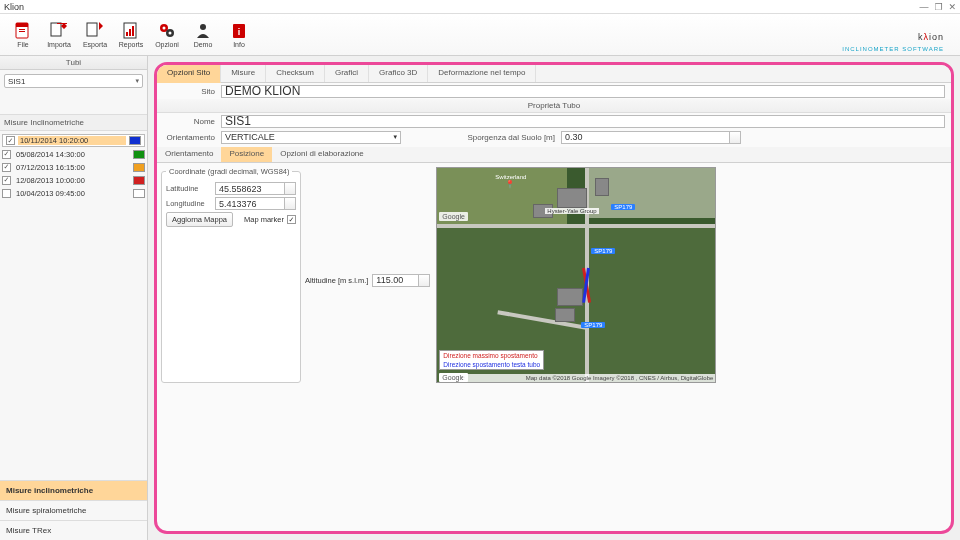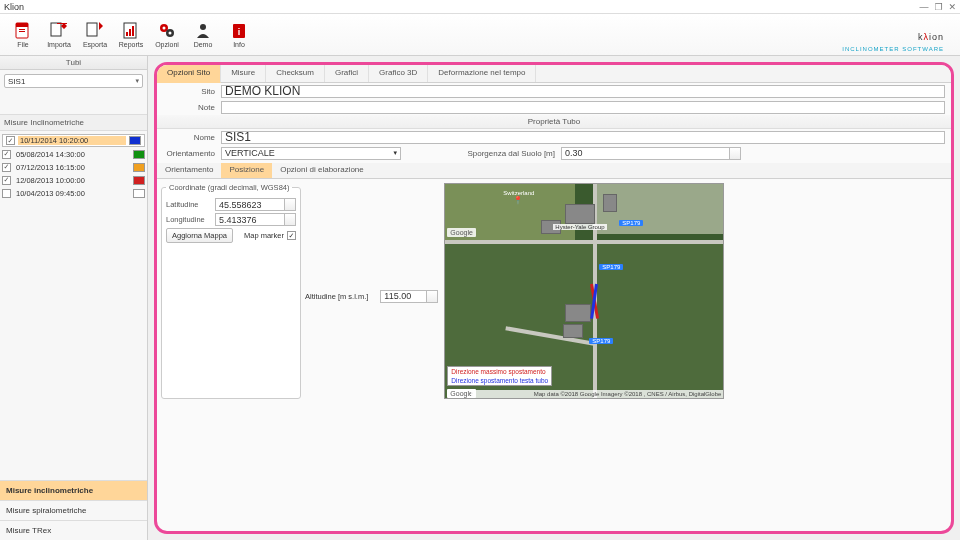--- a/index.html
+++ b/index.html
@@ -48,21 +48,21 @@
 .subtab{padding:2px 8px;font-size:8px;color:#555}
 .subtab.active{background:#ffd699}
 .posarea{display:flex;padding:4px;gap:6px}
 .coord{border:1px solid #ccc;border-radius:3px;padding:4px;width:140px;background:#fff}
 .coord legend{font-size:7.5px;padding:0 3px;color:#555}
 .crow{display:flex;align-items:center;margin:2px 0;gap:3px}
 .crow label{width:46px;font-size:7.5px;color:#555}
 .spin{flex:1;height:13px;border:1px solid #bbb;background:#fff;font-size:8px;padding:0 3px;display:flex;align-items:center;position:relative}
 .spin::after{content:'';position:absolute;right:0;top:0;width:10px;height:100%;border-left:1px solid #bbb;background:linear-gradient(#fff,#eee)}
 .btn{height:15px;border:1px solid #bbb;background:linear-gradient(#fff,#eee);font-size:7.5px;padding:0 5px;display:flex;align-items:center;border-radius:2px}
-.altrow{display:flex;align-items:center;gap:12px;margin-top:10px;padding-left:4px}
+.altrow{display:flex;align-items:center;gap:4px;margin-top:10px;padding-left:4px}
 .map{width:280px;height:216px;background:#3a5a2e;position:relative;overflow:hidden;border:1px solid #999}
 .road-h{position:absolute;height:4px;background:#c8c8c0;left:0;right:0}
 .road-v{position:absolute;width:4px;background:#c8c8c0;top:0;bottom:0}
 .field{position:absolute;background:#688048}
 .bldg{position:absolute;background:#888;border:1px solid #666}
 .gbadge{position:absolute;background:#fff;color:#555;font-size:7px;padding:1px 3px;border-radius:1px}
 .signbadge{position:absolute;background:#2a7fff;color:#fff;font-size:6px;padding:0 3px;border-radius:1px}
 .legend{position:absolute;bottom:12px;left:2px;background:#fff;border:1px solid #999}
 .legend div{font-size:6.5px;padding:1px 3px}
 .vec{position:absolute;left:145px;top:100px;width:3px;height:35px;transform-origin:top}
@@ -193,24 +193,20 @@
           <div class="tab active">Opzioni Sito</div>
           <div class="tab">Misure</div>
           <div class="tab">Checksum</div>
           <div class="tab">Grafici</div>
           <div class="tab">Grafico 3D</div>
           <div class="tab">Deformazione nel tempo</div>
         </div>
       <div class="formrow">
           <label>Sito</label>
           <input class="txt" value="DEMO KLION" style="">
-        </div>
-      <div class="formrow">
-          <label>Note</label>
-          <input class="txt" value="" style="">
         </div>
 
       <div class="sect-h">Proprietà Tubo</div>
       <div class="formrow">
           <label>Nome</label>
           <input class="txt" value="SIS1" style="">
         </div>
       <div class="formrow2">
         <label style="width:58px">Orientamento</label>
         <div class="sel" style="width:180px">

